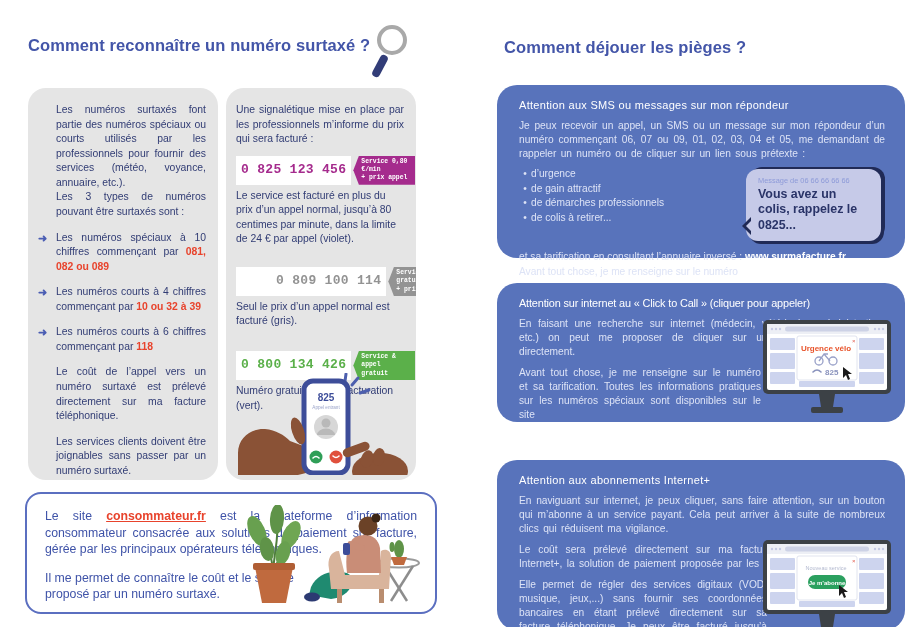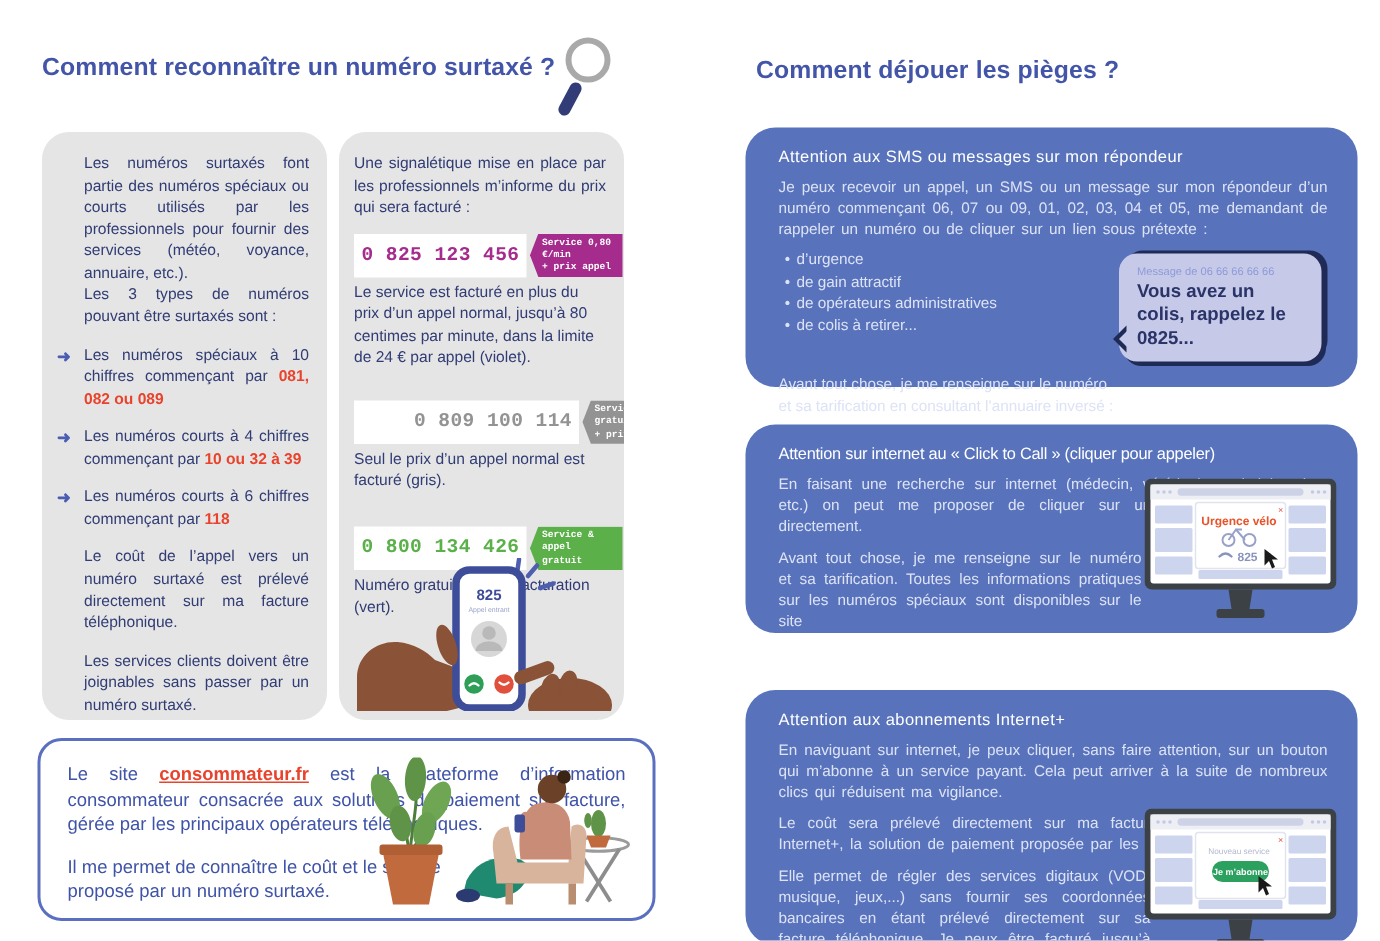--- a/index.html
+++ b/index.html
@@ -278,36 +278,36 @@
         <div class="li">
             <span class="dot">•</span>
             <span>d’urgence</span>
           </div>
         <div class="li">
             <span class="dot">•</span>
             <span>de gain attractif</span>
           </div>
         <div class="li">
             <span class="dot">•</span>
-            <span>de opérateurs administratives</span>
+            <span>de démarches professionnels</span>
           </div>
         <div class="li">
             <span class="dot">•</span>
             <span>de colis à retirer...</span>
           </div>
       </div>
       <div class="bubble">
         <div class="bubble-label">Message de 06 66 66 66 66</div>
         <div class="bubble-text">Vous avez un colis, rappelez le 0825...</div>
       </div>
     </div>
 
     <div class="outro">
+      <span class="line"><span>et sa tarification en consultant l’annuaire inversé : </span><a class="link-white">www.surmafacture.fr.</a></span>
       <span class="line">Avant tout chose, je me renseigne sur le numéro</span>
-      <span class="line"><span>et sa tarification en consultant l’annuaire inversé : </span><a class="link-white">www.surmafacture.fr.</a></span>
     </div>
   </div>
 
   <div class="bluebox box-click">
     <h2 class="long">Attention sur internet au « Click to Call » (cliquer pour appeler)</h2>
     <p>En faisant une recherche sur internet (médecin, vétérinaire, administration, etc.) on peut me proposer de cliquer sur un numéro pour appeler directement.</p>
     <p class="narrow"><span>Avant tout chose, je me renseigne sur le numéro et sa tarification.  Toutes les informations pratiques sur les numéros spéciaux sont disponibles sur le site</span><br><a class="link-white">www.surmafacture.fr.</a></p>
 
     <div class="monitor-illu">
       <svg width="128" height="94" viewBox="0 0 128 94">

